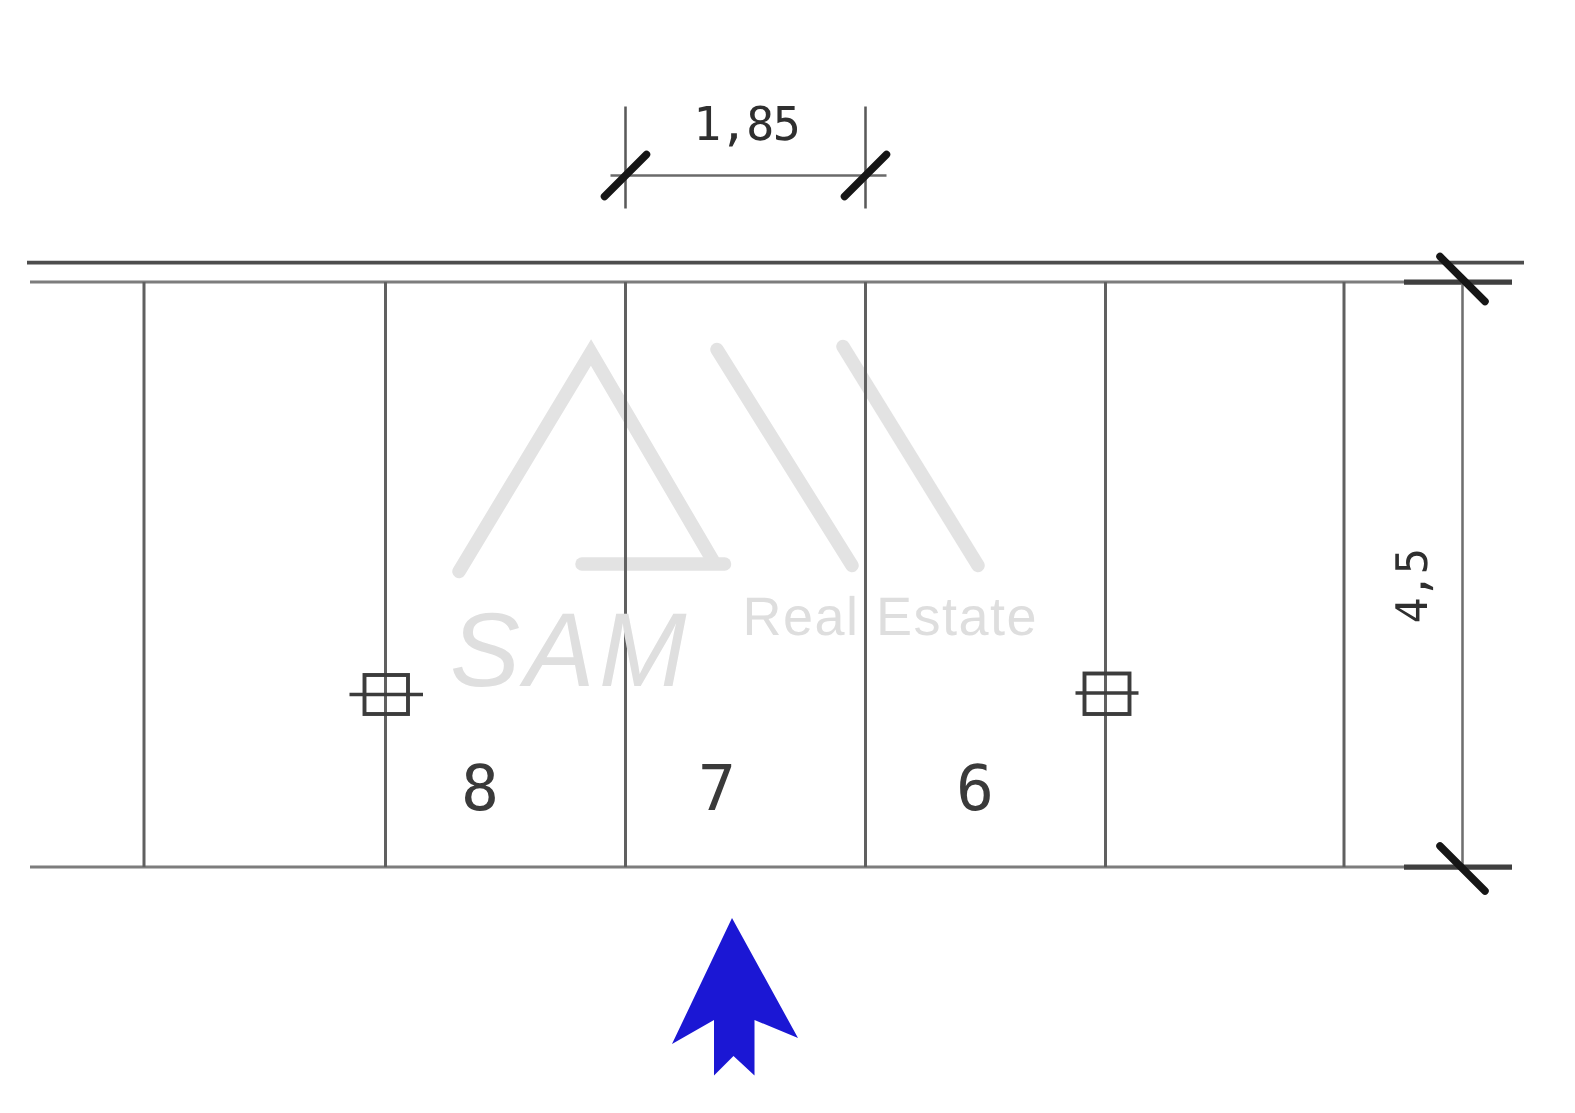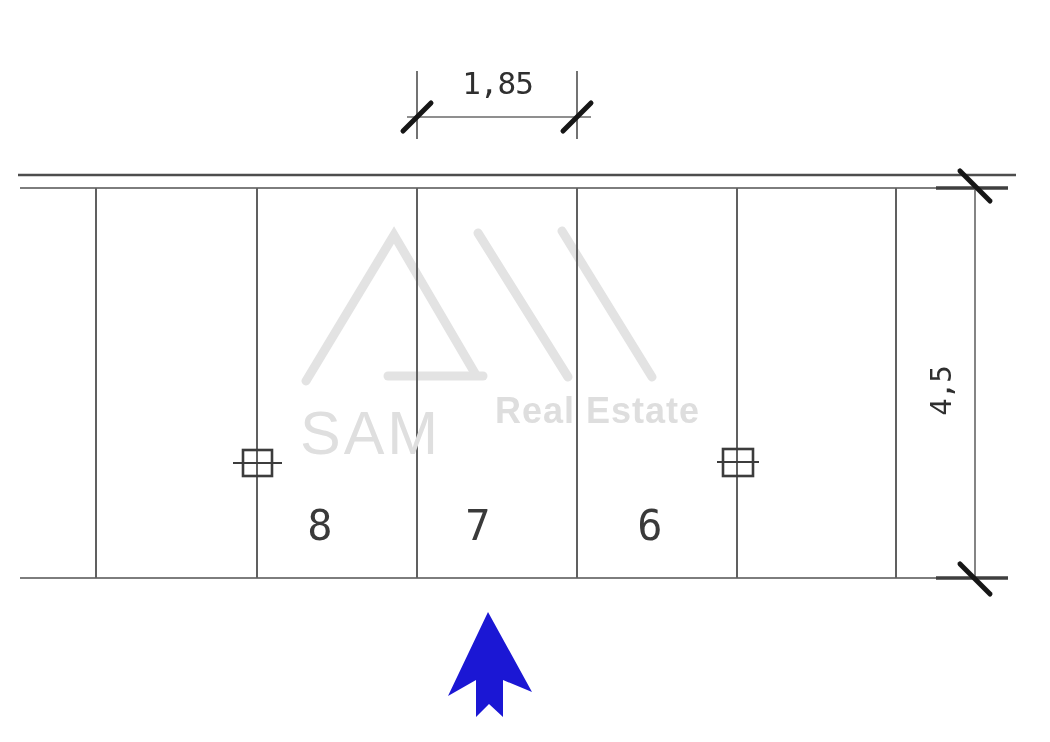--- a/index.html
+++ b/index.html
@@ -43,28 +43,29 @@
   .stall-number.n7 { left: 448px; }
   .stall-number.n6 { left: 620px; }
   .wm-text {
     position: absolute;
     font-family: "Liberation Sans", "DejaVu Sans", sans-serif;
     white-space: nowrap;
     user-select: none;
   }
   .wm-brand {
     left: 300px; top: 386px;
-    font-size: 61px; line-height: 95px;
+    font-size: 70px; line-height: 95px;
     font-weight: 200; letter-spacing: 3px;
     color: #dfdfdf;
+    font-style: italic;
   }
   .wm-tagline-1 {
     left: 495px; top: 394px;
     font-size: 36px; line-height: 34px;
-    font-weight: 700; letter-spacing: 1px;
+    font-weight: 400; letter-spacing: 1px;
     color: #dedede;
   }
   .wm-tagline-2 {
     left: 497px; top: 426px;
     font-size: 27px; line-height: 26px;
     font-weight: 300; letter-spacing: 5px;
     color: #e1e1e1;
   }
 </style>
 </head>

